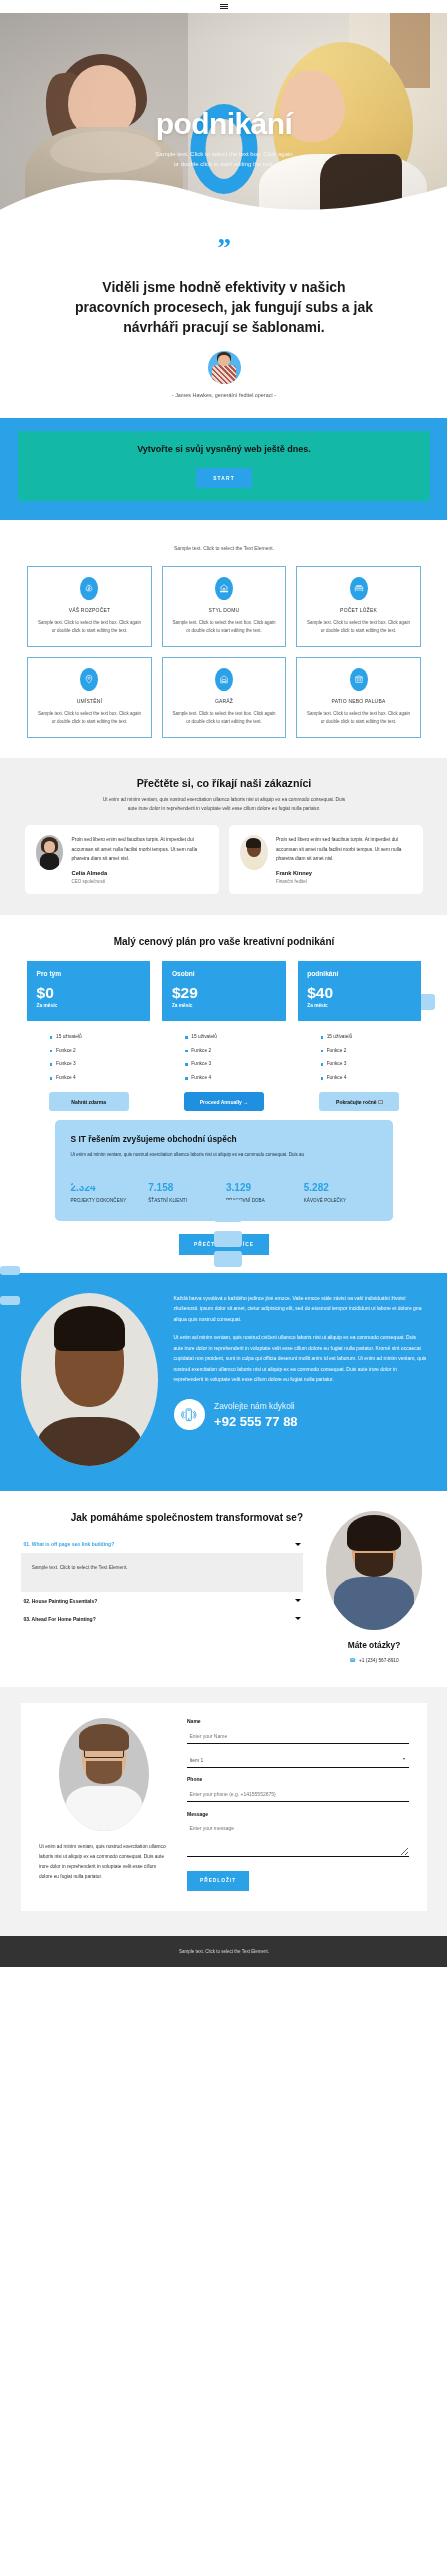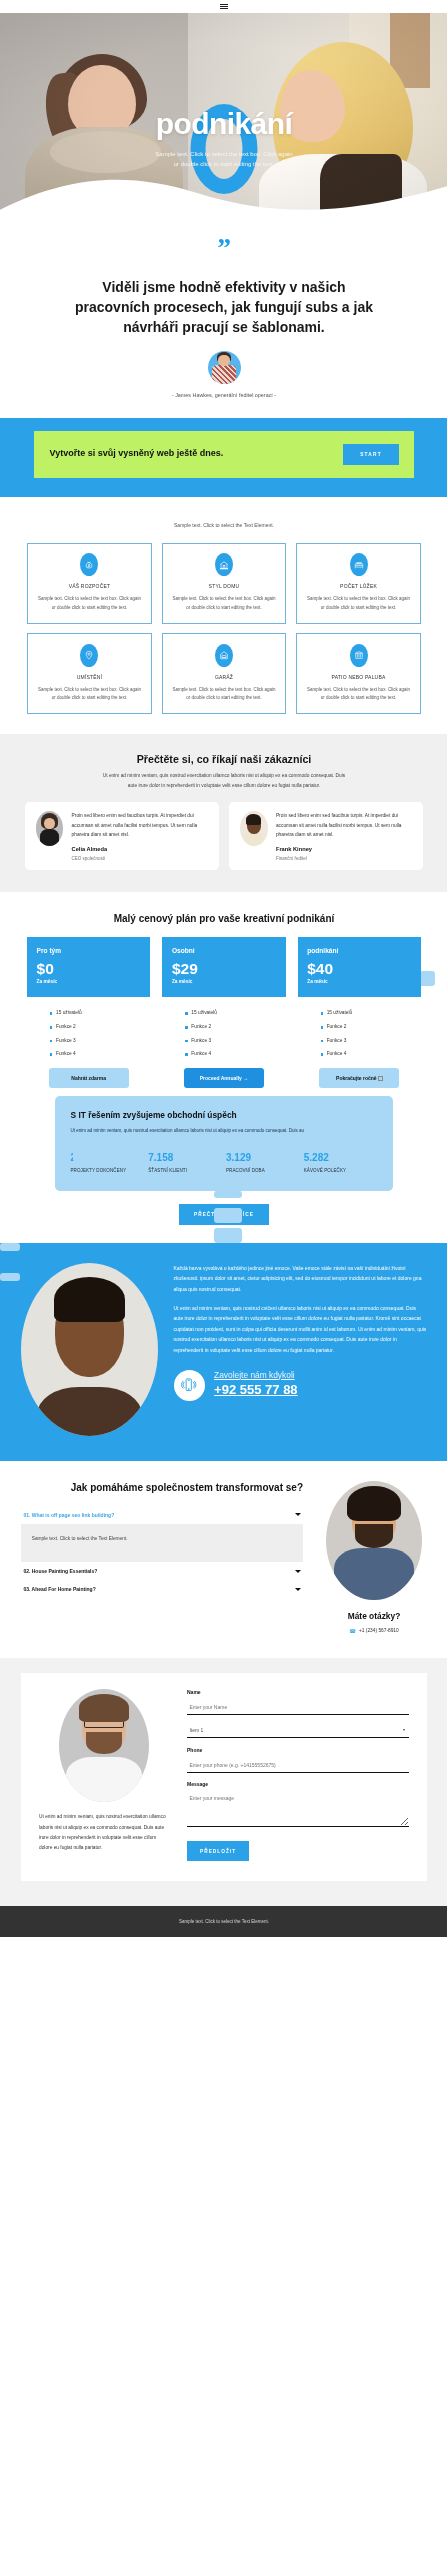--- a/index.html
+++ b/index.html
@@ -72,22 +72,22 @@
   .q-avatar { width:33px; height:33px; margin:13px auto 0; border-radius:50%;
      background:#56b4ef; position:relative; overflow:hidden; }
   .qa-hair { position:absolute; left:28%; top:4%; width:44%; height:30%; background:#3d2a20; border-radius:50% 50% 30% 30%; }
   .qa-face { position:absolute; left:32%; top:14%; width:36%; height:32%; background:#e6b894; border-radius:45%; }
   .qa-shirt{ position:absolute; left:14%; top:44%; width:72%; height:60%;
      background:repeating-linear-gradient(45deg,#b4564a 0 1.8px,#e9d8d2 1.8px 3.6px); border-radius:22% 22% 0 0;}
   .q-author { margin-top:8.4px; font-size:5.4px; color:#555; }
 
   
   .cta-sec { background:#2ba2e8; padding:13px 0 19px; }
-  .cta-card { width:380px; margin:0 auto; background:#bef264; padding:13px 15.5px;
-     display:flex; align-items:center; justify-content:space-between; gap:12px; }
+  .cta-card { width:412px; margin:0 auto; background:#14b8a6; padding:13px 15.5px;
+     display:flex; align-items:center; justify-content:space-between; gap:12px;flex-direction:column; }
   .cta-title { font-size:9px; font-weight:700; line-height:1.3; max-width:227px; color:#111; }
   .cta-btn { background:#2ba2e8; color:#fff; border:none; font-size:4.8px; font-weight:700;
      letter-spacing:1.2px; padding:7.8px 16.7px; cursor:pointer; font-family:inherit; }
 
   
   .features { background:#fff; padding:18px 0 20px; text-align:center; }
   .sec-title { font-size:10.7px; font-weight:700; color:#151515; }
   .sec-sub { margin-top:6px; font-size:5px; color:#555; line-height:1.8; }
   .feat-grid { width:394px; margin:13px auto 0; display:grid; grid-template-columns:repeat(3,1fr); gap:9.6px; }
   .feat-card { border:0.6px solid #6fb4da; padding:9.6px 8.4px 10.7px; text-align:center; background:#fff; }
@@ -136,37 +136,37 @@
   .pb-img { display:inline-block; width:4.2px; height:4.2px; border:0.6px solid #8a8a8a; margin-left:1.8px; vertical-align:-0.6px;}
 
   
   .blk { position:absolute; background:#a8d8f6; border-radius:3px; }
 
   
   .stats-wrap { background:#fff; padding:2.4px 0 18px; }
   .stats-card { width:338px; margin:0 auto; background:#a8d8f6; border-radius:4.8px; padding:14.3px 15.5px 18px; }
   .stats-title { font-size:8.4px; font-weight:700; color:#111; }
   .stats-sub { margin-top:7.2px; font-size:4.5px; color:#1d3243; line-height:1.8; white-space:nowrap; overflow:visible; }
-  .stats-row { margin-top:17px; display:grid; grid-template-columns:repeat(4,1fr); gap:4px; }
+  .stats-row { margin-top:23px; display:grid; grid-template-columns:repeat(4,1fr); gap:4px; }
   .stat-num { font-size:10px; font-weight:700; color:#2ba2e8; }
   .stat-lbl { margin-top:4.8px; font-size:4.5px; color:#1c2b36; letter-spacing:0.1px; }
   .stats-btn { display:block; margin:13px auto 0; background:#2ba2e8; color:#fff; border:none;
      font-size:4.8px; font-weight:700; letter-spacing:1px; padding:7.8px 15.5px; cursor:pointer; font-family:inherit;}
 
   
   .about { background:#2ba2e8; padding:20px 0 25px; }
   .about-inner { width:406px; margin:0 auto; display:flex; gap:15.5px; align-items:flex-start; }
   .about-photo { width:137px; height:173px; flex:0 0 auto; border-radius:50%; background:#e3e2dd;
      position:relative; overflow:hidden; }
   .ap-hair { position:absolute; left:24%; top:8%; width:52%; height:26%; background:#1c120c; border-radius:50% 50% 14% 14%; }
   .ap-face { position:absolute; left:25%; top:16%; width:50%; height:50%; background:#7a4e2e; border-radius:44% 44% 48% 48%; }
   .ap-body { position:absolute; left:12%; top:72%; width:76%; height:40%; background:#4b3326; border-radius:40% 40% 0 0; }
   .about-text { flex:1; color:#ffffff; }
   .about-p { font-size:5px; line-height:2.1; margin-bottom:8.4px; }
-  .phone-row { margin-top:14.3px; display:flex; align-items:flex-start; gap:9.6px;text-decoration:underline; }
+  .phone-row { margin-top:14.3px; display:flex; align-items:flex-end; gap:9.6px; }
   .phone-circle { width:31px; height:31px; border-radius:50%; background:#fff;
      display:flex; align-items:center; justify-content:center; flex:0 0 auto; }
   .phone-circle svg { width:15.5px; height:15.5px; }
   .phone-lbl { font-size:8.4px; color:#eaf6ff; line-height:1.35; }
   .phone-num { font-size:13px; font-weight:700; color:#fff; line-height:1.35; }
 
   
   .faq { background:#fff; padding:20px 0 24px; }
   .faq-inner { width:406px; margin:0 auto; display:flex; gap:18px; }
   .faq-left { flex:1; }

